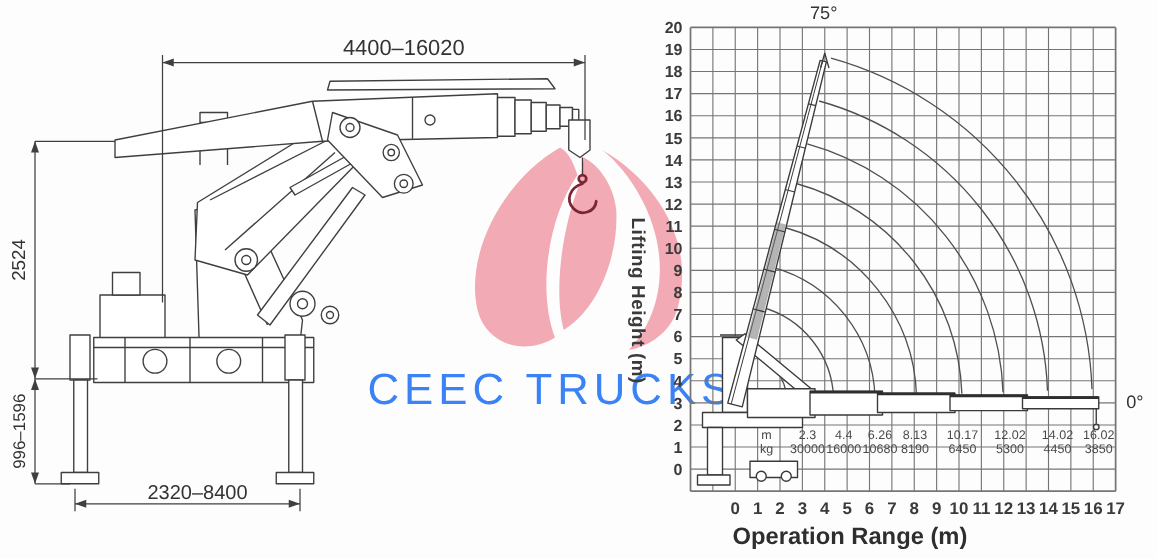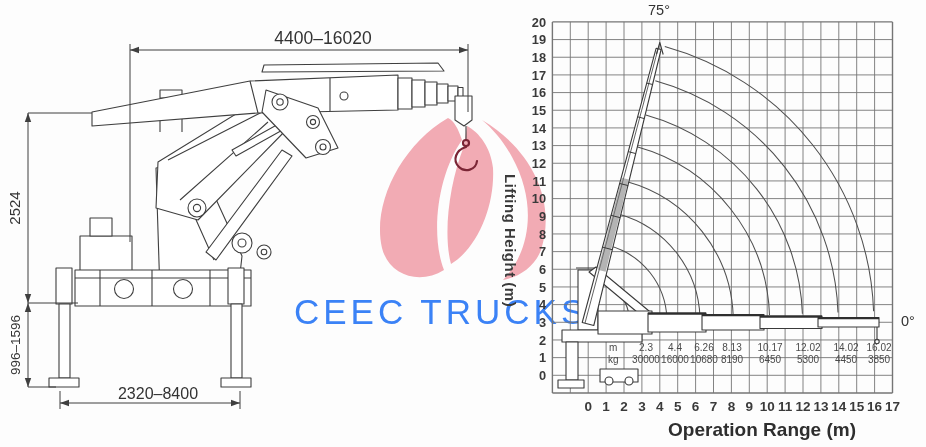--- a/index.html
+++ b/index.html
@@ -4,21 +4,21 @@
 <style>
   html,body{margin:0;padding:0;background:#fff;}
   .canvas{position:relative;width:926px;height:447px;background:#fdfdfd;overflow:hidden;
           font-family:"Liberation Sans",sans-serif;}
   .layer{position:absolute;left:0;top:0;width:926px;height:447px;}
   .wm-text{position:absolute;left:294px;top:292px;font-size:35px;font-weight:normal;
            color:#3b82f6;letter-spacing:4px;white-space:nowrap;}
   .y-title{position:absolute;left:499px;top:126px;height:230px;width:22px;
            writing-mode:vertical-rl;display:flex;align-items:center;justify-content:center;
            font-size:15px;font-weight:bold;color:#3a3a3a;letter-spacing:0.5px;white-space:nowrap;}
-  .x-title{position:absolute;left:586px;top:419px;width:270px;text-align:right;
+  .x-title{position:absolute;left:586px;top:419px;width:270px;text-align:left;
            font-size:19px;font-weight:bold;color:#2e2e2e;}
   svg text{font-family:"Liberation Sans",sans-serif;}
 </style>
 </head>
 <body>
 
 <div class="canvas">
 
   <svg class="layer" viewBox="0 0 926 447">
     <g fill="#f2abb4" stroke="none">

